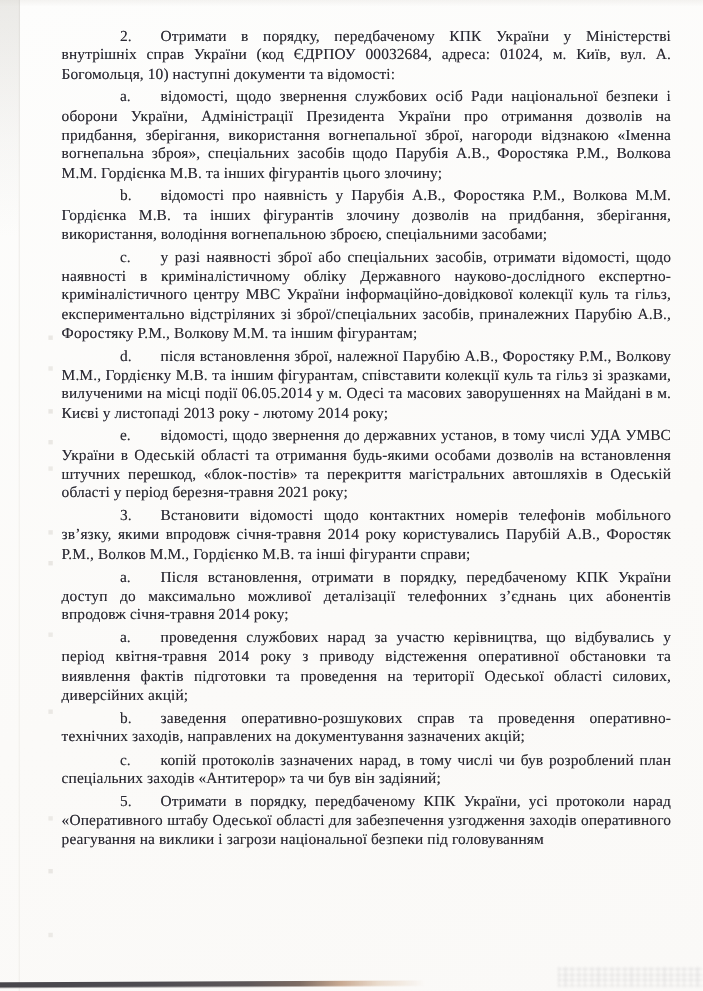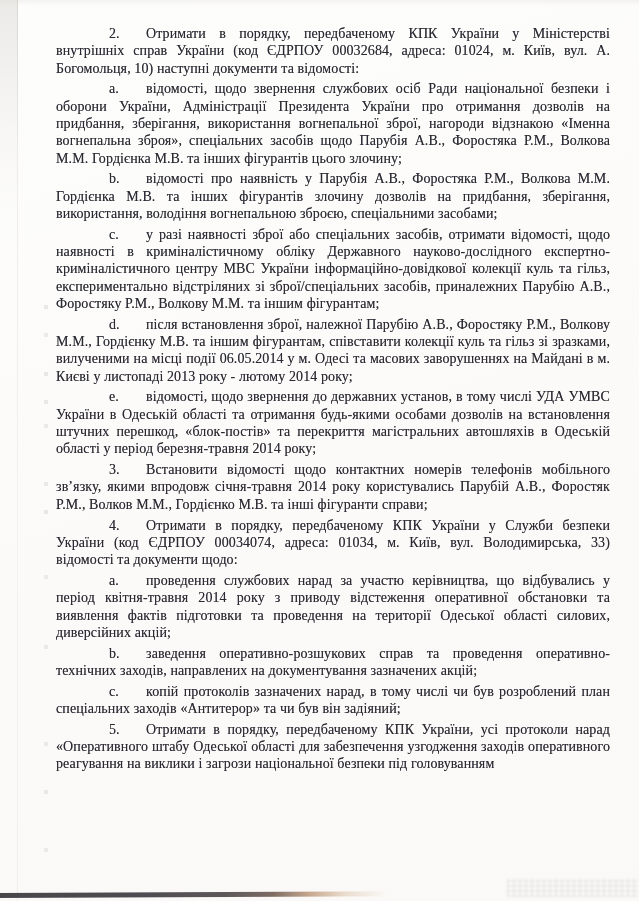--- a/index.html
+++ b/index.html
@@ -87,27 +87,27 @@
   <p class="para"><span class="marker">2.</span><span>Отримати в порядку, передбаченому КПК України у Міністерстві внутрішніх справ України (код ЄДРПОУ 00032684, адреса: 01024, м. Київ, вул. А. Богомольця, 10) наступні документи та відомості:</span></p>
 
   <p class="para"><span class="marker">a.</span><span>відомості, щодо звернення службових осіб Ради національної безпеки і оборони України, Адміністрації Президента України про отримання дозволів на придбання, зберігання, використання вогнепальної зброї, нагороди відзнакою «Іменна вогнепальна зброя», спеціальних засобів щодо Парубія А.В., Форостяка Р.М., Волкова М.М. Гордієнка М.В. та інших фігурантів цього злочину;</span></p>
 
   <p class="para"><span class="marker">b.</span><span>відомості про наявність у Парубія А.В., Форостяка Р.М., Волкова М.М. Гордієнка М.В. та інших фігурантів злочину дозволів на придбання, зберігання, використання, володіння вогнепальною зброєю, спеціальними засобами;</span></p>
 
   <p class="para"><span class="marker">c.</span><span>у разі наявності зброї або спеціальних засобів, отримати відомості, щодо наявності в криміналістичному обліку Державного науково-дослідного експертно-криміналістичного центру МВС України інформаційно-довідкової колекції куль та гільз, експериментально відстріляних зі зброї/спеціальних засобів, приналежних Парубію А.В., Форостяку Р.М., Волкову М.М. та іншим фігурантам;</span></p>
 
   <p class="para"><span class="marker">d.</span><span>після встановлення зброї, належної Парубію А.В., Форостяку Р.М., Волкову М.М., Гордієнку М.В. та іншим фігурантам, співставити колекції куль та гільз зі зразками, вилученими на місці події 06.05.2014 у м. Одесі та масових заворушеннях на Майдані в м. Києві у листопаді 2013 року - лютому 2014 року;</span></p>
 
-  <p class="para"><span class="marker">e.</span><span>відомості, щодо звернення до державних установ, в тому числі УДА УМВС України в Одеській області та отримання будь-якими особами дозволів на встановлення штучних перешкод, «блок-постів» та перекриття магістральних автошляхів в Одеській області у період березня-травня 2014 року;</span></p>
+  <p class="para"><span class="marker">e.</span><span>відомості, щодо звернення до державних установ, в тому числі УДА УМВС України в Одеській області та отримання будь-якими особами дозволів на встановлення штучних перешкод, «блок-постів» та перекриття магістральних автошляхів в Одеській області у період березня-травня 2021 року;</span></p>
 
   <p class="para"><span class="marker">3.</span><span>Встановити відомості щодо контактних номерів телефонів мобільного зв’язку, якими впродовж січня-травня 2014 року користувались Парубій А.В., Форостяк Р.М., Волков М.М., Гордієнко М.В. та інші фігуранти справи;</span></p>
 
+  <p class="para"><span class="marker">a.</span><span>Після встановлення, отримати в порядку, передбаченому КПК України доступ до максимально можливої деталізації телефонних з’єднань цих абонентів впродовж січня-травня 2014 року;</span></p>
 
 
-  <p class="para"><span class="marker">4.</span><span>Отримати в порядку, передбаченому КПК України у Служби безпеки України (код ЄДРПОУ 00034074, адреса: 01034, м. Київ, вул. Володимирська, 33) відомості та документи щодо:</span></p>
 
   <p class="para"><span class="marker">a.</span><span>проведення службових нарад за участю керівництва, що відбувались у період квітня-травня 2014 року з приводу відстеження оперативної обстановки та виявлення фактів підготовки та проведення на території Одеської області силових, диверсійних акцій;</span></p>
 
   <p class="para"><span class="marker">b.</span><span>заведення оперативно-розшукових справ та проведення оперативно-технічних заходів, направлених на документування зазначених акцій;</span></p>
 
   <p class="para"><span class="marker">c.</span><span>копій протоколів зазначених нарад, в тому числі чи був розроблений план спеціальних заходів «Антитерор» та чи був він задіяний;</span></p>
 
   <p class="para"><span class="marker">5.</span><span>Отримати в порядку, передбаченому КПК України, усі протоколи нарад «Оперативного штабу Одеської області для забезпечення узгодження заходів оперативного реагування на виклики і загрози національної безпеки під головуванням</span></p>
 </div>
   </div>

